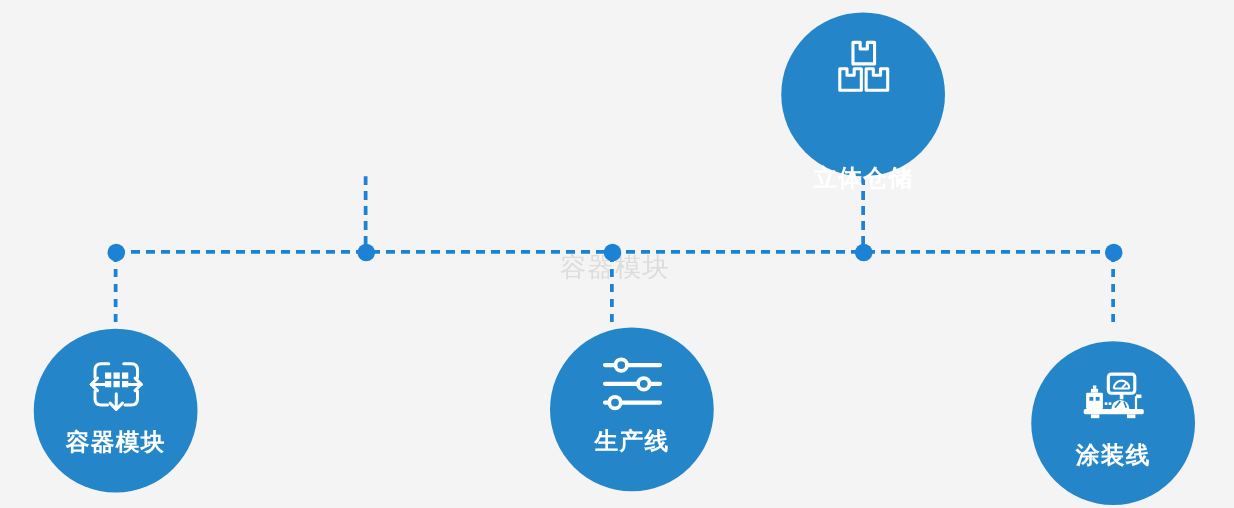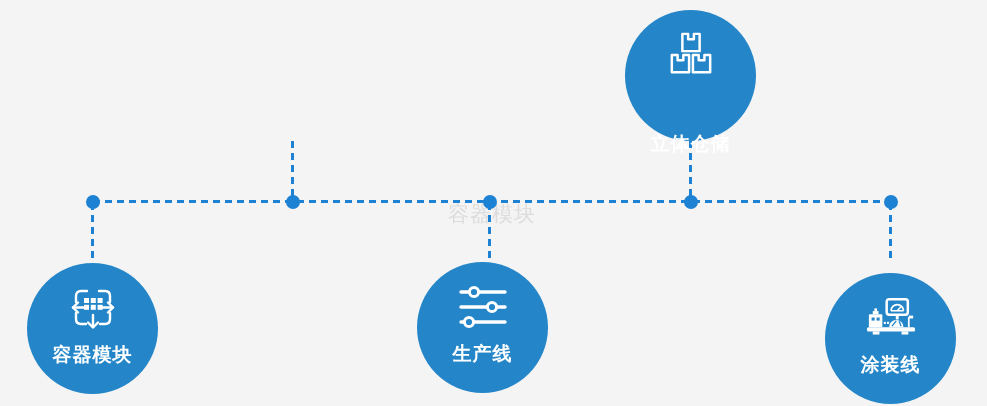--- a/index.html
+++ b/index.html
@@ -50,21 +50,21 @@
 
   .node{
     position:absolute;width:131px;height:131px;border-radius:50%;
     background:var(--node-fill,#2486c9);z-index:3;
     display:flex;flex-direction:column;align-items:center;
     box-sizing:border-box;padding-top:21px;
   }
   .node-1{left:228px;top:10px;}
   .node-2{left:625px;top:10px;gap:44px;}
   .node-3{left:27px;top:263px;}
-  .node-4{left:417px;top:262px;}
+  .node-4{left:440px;top:262px;}
   .node-5{left:825px;top:273px;}
 
   .node .icon{color:#ffffff;height:48px;display:flex;align-items:center;justify-content:center;}
   .node svg{display:block;}
   .mask{fill:var(--node-fill,#2486c9);}
 
   .node-label{
     margin-top:13px;color:#ffffff;font-size:19px;font-weight:600;
     letter-spacing:1px;white-space:nowrap;line-height:1;
   }

